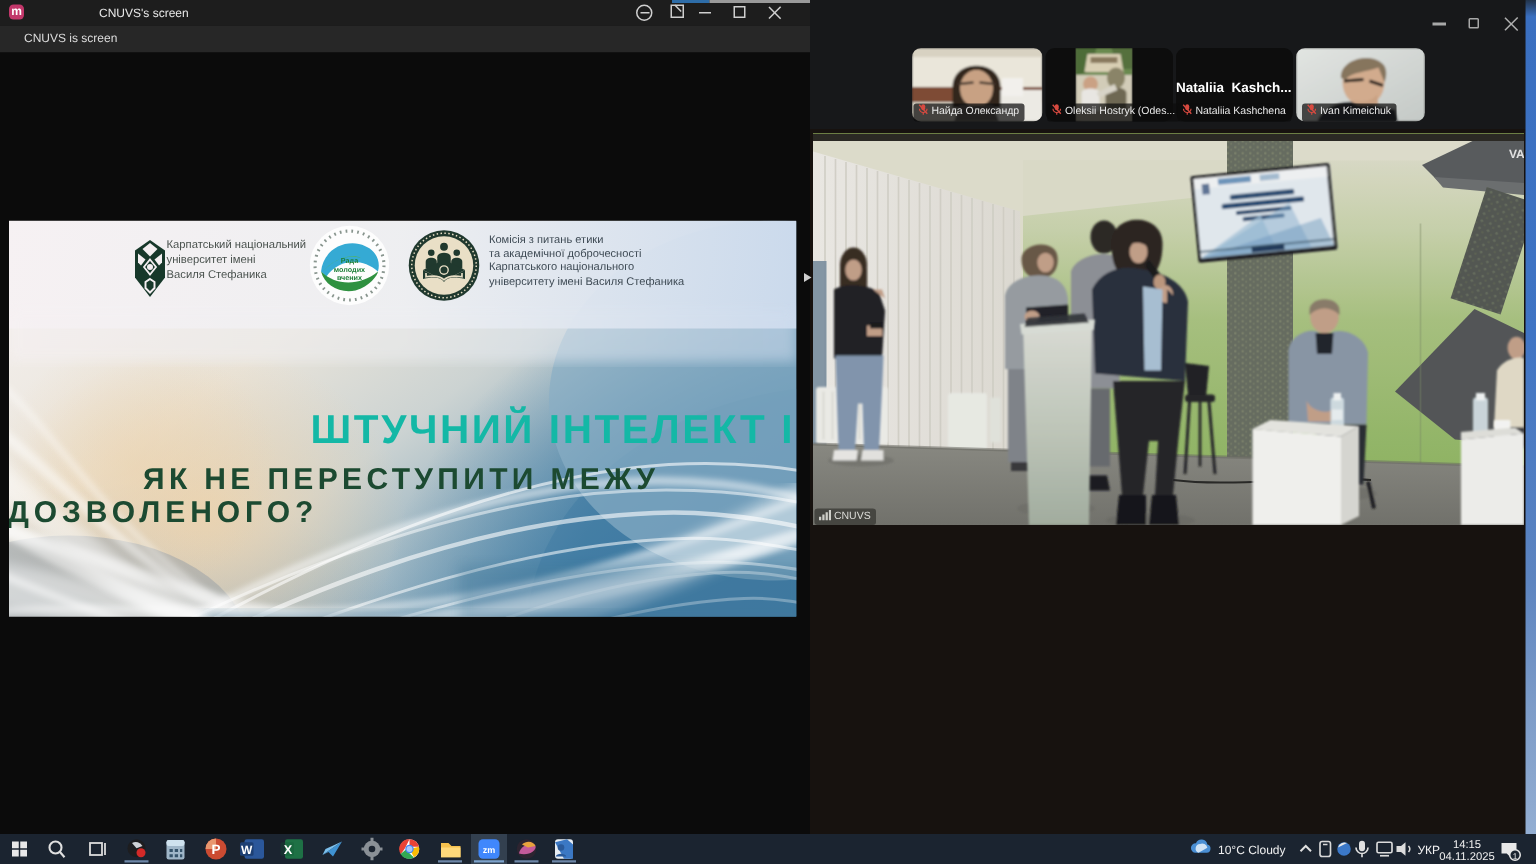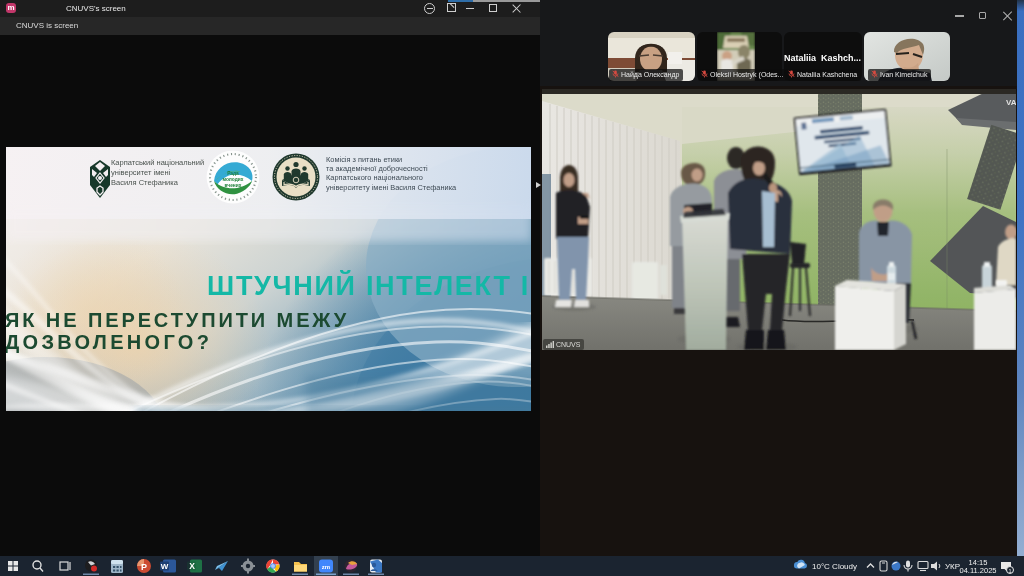--- a/index.html
+++ b/index.html
@@ -139,21 +139,21 @@
         <path d="M28.8,21.5 C28.8,18 36.2,18 36.2,21.5 L36.2,26 L28.8,26 Z" fill="#20392e"></path>
         <path d="M10,27 L24,20 L38,27 L24,34 Z" fill="#20392e"></path>
         <path d="M10,27 L10,33 C18,31 22,32 24,35 C26,32 30,31 38,33 L38,27 L24,34 Z" fill="#20392e"></path>
         <path d="M12,29 L12,31.5 C18,30.5 22,31.5 24,33.5 C26,31.5 30,30.5 36,31.5 L36,29" fill="none" stroke="#e9dfc6" stroke-width="1.1"></path>
         <circle cx="24" cy="27" r="2.8" fill="none" stroke="#e9dfc6" stroke-width="0.9"></circle>
       </svg>
       <div class="abs" style="left:320px;top:8px;width:148px;color:#3e4a54;font-size:7.4px;line-height:9.2px;">Комісія з питань етики<br>та академічної доброчесності<br>Карпатського національного<br>університету імені Василя Стефаника</div>
     </div>
 
     <div class="abs" style="left:-1px;top:100px;width:525px;text-align:right;color:#14b8a6;font-weight:bold;font-size:27px;letter-spacing:1.7px;margin-top:24px;">ШТУЧНИЙ ІНТЕЛЕКТ І</div>
-    <div class="abs" style="left:-1px;top:162px;width:525px;color:#1c4a31;font-weight:bold;font-size:20px;letter-spacing:2.9px;">ЯК НЕ ПЕРЕСТУПИТИ МЕЖУ</div>
+    <div class="abs" style="left:-1px;top:162px;width:525px;text-align:center;color:#1c4a31;font-weight:bold;font-size:20px;letter-spacing:2.9px;">ЯК НЕ ПЕРЕСТУПИТИ МЕЖУ</div>
     <div class="abs" style="left:-1px;top:184px;width:525px;text-align:left;color:#1c4a31;font-weight:bold;font-size:20px;letter-spacing:3.3px;">ДОЗВОЛЕНОГО?</div>
     <div class="abs" style="left:0;top:279px;width:525px;text-align:center;color:#fdfdfd;font-weight:bold;font-size:13px;letter-spacing:0.5px;">04.11.2025</div>
   </div>
 
   <div class="abs" style="left:540px;top:0;width:477px;height:556px;background:#17120f;"></div>
   <div class="abs" style="left:540px;top:0;width:477px;height:86px;background:#17181a;"></div>
 
   <div class="abs" style="left:955px;top:15px;width:9px;height:1.5px;background:#a8a8a8;"></div>
   <div class="abs" style="left:979px;top:12px;width:7px;height:7px;border:1.2px solid #a8a8a8;box-sizing:border-box;border-radius:1px;"></div>
   <div class="abs" style="left:1003px;top:11px;width:9px;height:9px;">

